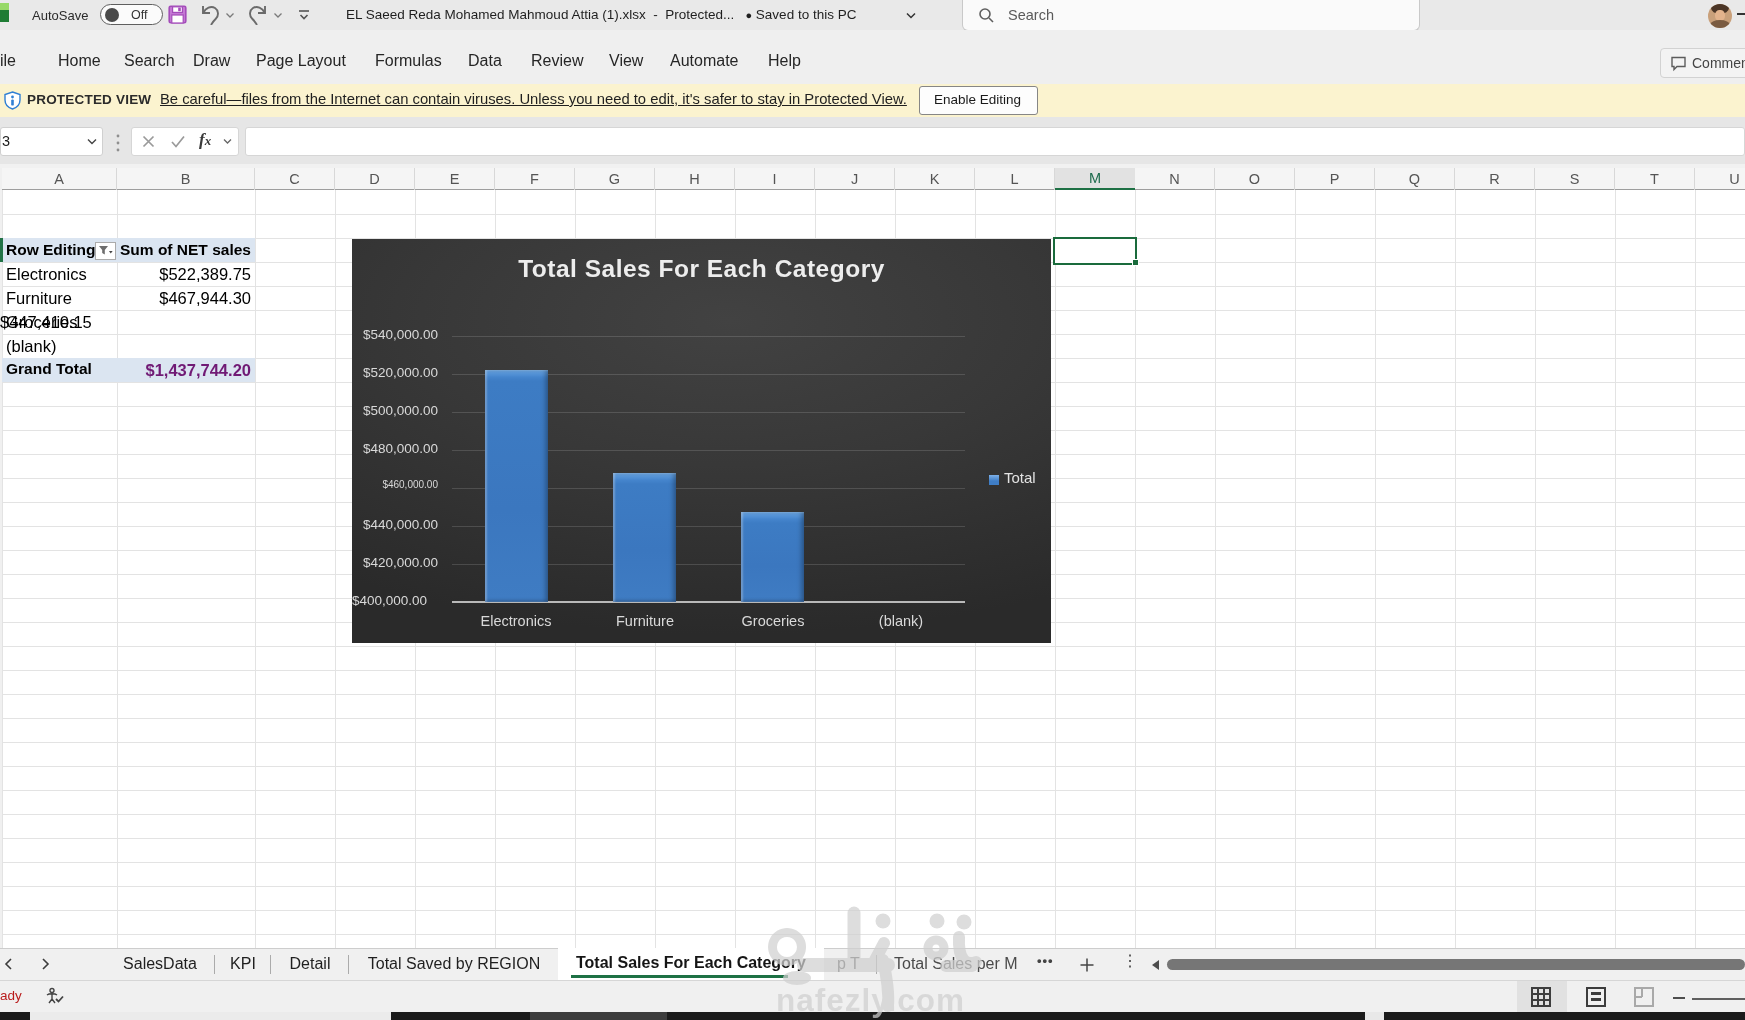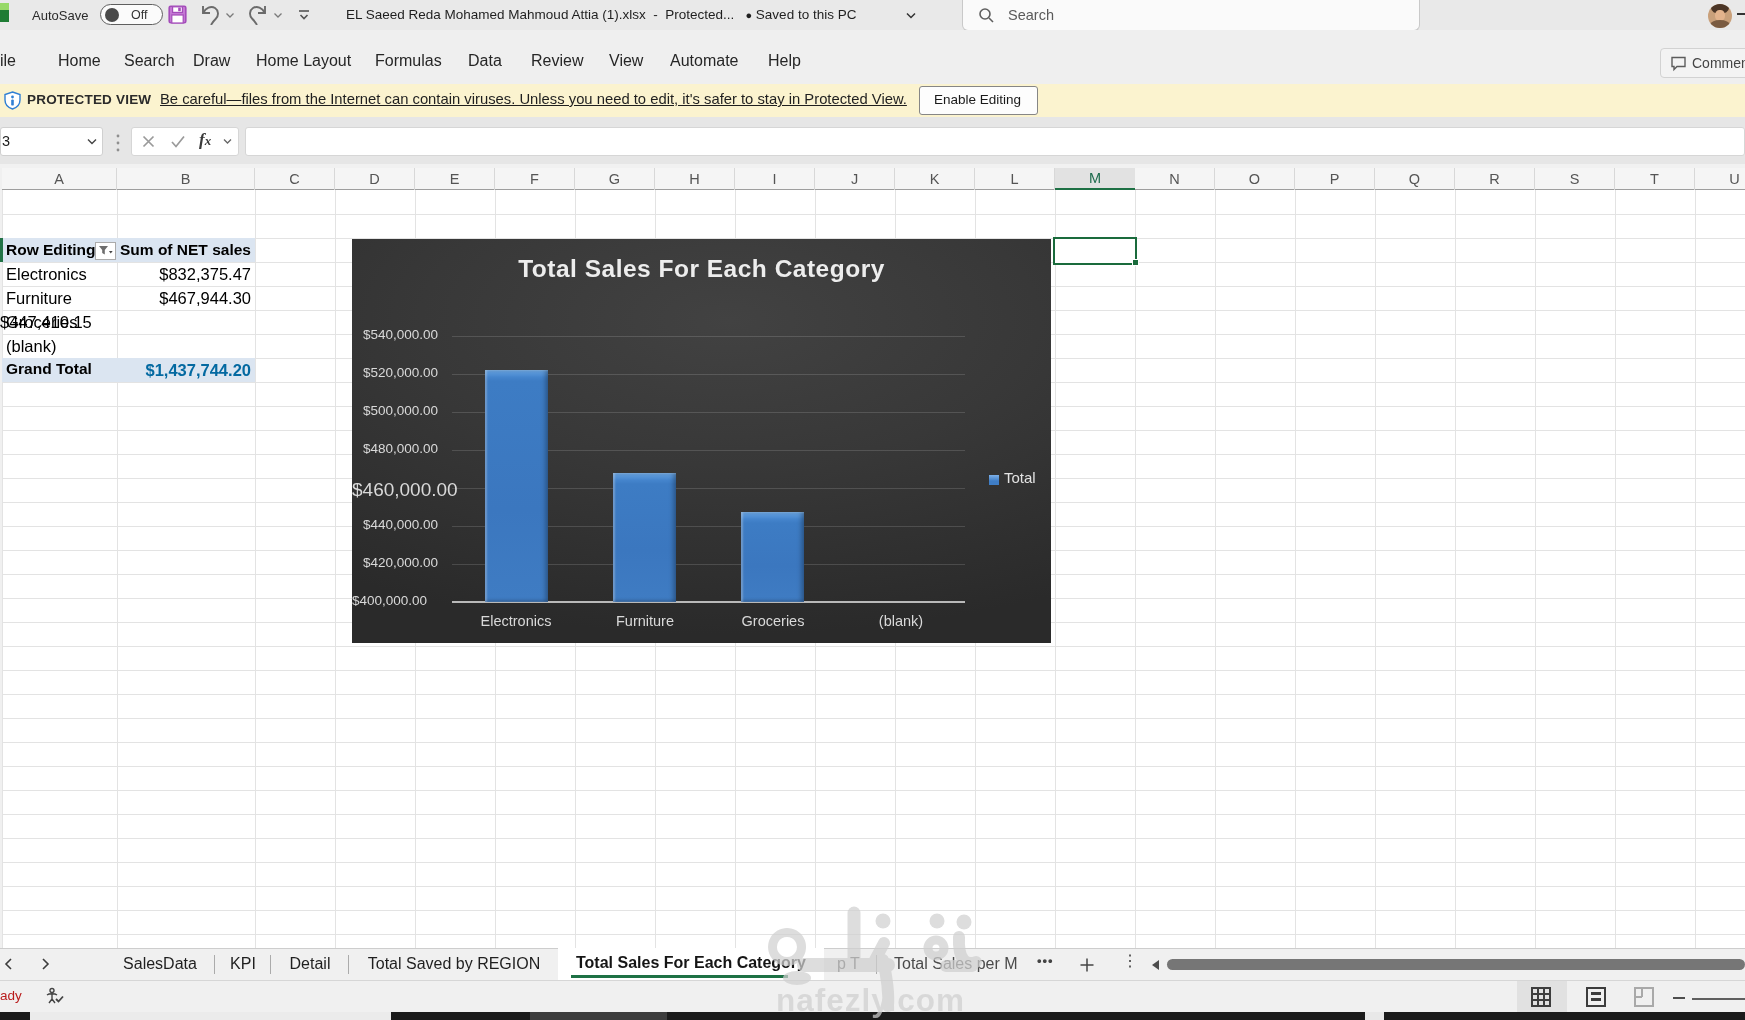--- a/index.html
+++ b/index.html
@@ -60,21 +60,21 @@
 <div class="a" style="left:3px;top:-2px;width:18px;height:12px;border-radius:50%;background:#4a3526"></div>
 <div class="a" style="left:7px;top:6px;width:10px;height:11px;border-radius:45%;background:#e3b38c"></div>
 <div class="a" style="left:2px;top:16px;width:20px;height:10px;border-radius:50% 50% 0 0;background:#7a5b41"></div>
   </div>
 <div class="a" style="left:1737px;top:13px;width:8px;height:2px;background:#333"></div>
 <div class="a" style="left:0;top:30px;width:1745px;height:54px;background:#efefef"></div>
 <div class="a" style="left:0px;top:52px;font-size:16px;color:#262626">ile</div>
 <div class="a" style="left:58px;top:52px;font-size:16px;color:#262626">Home</div>
 <div class="a" style="left:124px;top:52px;font-size:16px;color:#262626">Search</div>
 <div class="a" style="left:193px;top:52px;font-size:16px;color:#262626">Draw</div>
-<div class="a" style="left:256px;top:52px;font-size:16px;color:#262626">Home Layout</div>
+<div class="a" style="left:256px;top:52px;font-size:16px;color:#262626">Page Layout</div>
 <div class="a" style="left:375px;top:52px;font-size:16px;color:#262626">Formulas</div>
 <div class="a" style="left:468px;top:52px;font-size:16px;color:#262626">Data</div>
 <div class="a" style="left:531px;top:52px;font-size:16px;color:#262626">Review</div>
 <div class="a" style="left:609px;top:52px;font-size:16px;color:#262626">View</div>
 <div class="a" style="left:670px;top:52px;font-size:16px;color:#262626">Automate</div>
 <div class="a" style="left:768px;top:52px;font-size:16px;color:#262626">Help</div>
 
 <div class="a" style="left:1660px;top:48px;width:110px;height:30px;border:1px solid #d2d2d2;border-radius:4px;background:#f3f3f3"></div>
 <svg class="a" style="left:1670px;top:55px" width="17" height="17" viewBox="0 0 17 17">
  <path d="M2 2.5 L15 2.5 L15 11.5 L7 11.5 L4 14.5 L4 11.5 L2 11.5 Z" fill="none" stroke="#5c5c5c" stroke-width="1.4"></path>
@@ -167,41 +167,41 @@
 <div class="a" style="left:2px;top:238px;width:253px;height:24px;background:#dbe5f1"></div>
 <div class="a" style="left:0;top:238px;width:2.5px;height:24px;background:#217346"></div>
 <div class="a" style="left:6px;top:241px;font-size:15.5px;font-weight:bold;color:#000">Row Editing</div>
 <div class="a" style="left:95px;top:241.5px;width:21px;height:18px;background:#fff;border:1px solid #ababab"></div>
 <svg class="a" style="left:98px;top:245px" width="15" height="11" viewBox="0 0 15 11">
  <path d="M1 1 L10 1 L6.8 5 L6.8 9.5 L4.2 8 L4.2 5 Z" fill="#6d6d6d"></path>
  <path d="M11 6 L14.6 6 L12.8 8.4 Z" fill="#444"></path>
 </svg>
 <div class="a" style="left:120px;top:241px;font-size:15.5px;font-weight:bold;color:#000">Sum of NET sales</div>
 <div class="a" style="left:6px;top:265px;font-size:16.5px;color:#000">Electronics</div>
-<div class="a" style="left:0;top:265px;width:251px;text-align:right;font-size:16.5px;color:#000">$832,375.47</div>
+<div class="a" style="left:0;top:265px;width:251px;text-align:right;font-size:16.5px;color:#000">$522,389.75</div>
 <div class="a" style="left:6px;top:289px;font-size:16.5px;color:#000">Furniture</div>
 <div class="a" style="left:0;top:289px;width:251px;text-align:right;font-size:16.5px;color:#000">$467,944.30</div>
 <div class="a" style="left:6px;top:313px;font-size:16.5px;color:#000">Groceries</div>
 <div class="a" style="left:0;top:313px;width:251px;text-align:left;font-size:16.5px;color:#000">$447,410.15</div>
 <div class="a" style="left:6px;top:337px;font-size:16.5px;color:#000">(blank)</div>
 <div class="a" style="left:2px;top:358px;width:253px;height:24px;background:#dbe5f1"></div>
 <div class="a" style="left:6px;top:360px;font-size:15.5px;font-weight:bold;color:#000">Grand Total</div>
-<div class="a" style="left:0;top:361px;width:251px;text-align:right;font-size:16.5px;font-weight:bold;color:#0369a1">$1,437,744.20</div>
+<div class="a" style="left:0;top:361px;width:251px;text-align:right;font-size:16.5px;font-weight:bold;color:#701a75">$1,437,744.20</div>
 
 <div class="a" style="left:352px;top:239px;width:699px;height:404px;background:radial-gradient(96% 78% at 54% 20%,#424242 0%,#383838 46%,#2a2a2a 100%)">
  <div class="a" style="left:0;top:16px;width:699px;text-align:center;font-size:24.5px;font-weight:bold;color:#ededed;letter-spacing:.5px">Total Sales For Each Category</div>
  <div class="a" style="left:0;top:88px;width:86px;text-align:right;font-size:13.5px;color:#d9d9d9">$540,000.00</div>
  <div class="a" style="left:100px;top:97px;width:513px;height:1px;background:rgba(255,255,255,.14)"></div>
  <div class="a" style="left:0;top:126px;width:86px;text-align:right;font-size:13.5px;color:#d9d9d9">$520,000.00</div>
  <div class="a" style="left:100px;top:135px;width:513px;height:1px;background:rgba(255,255,255,.14)"></div>
  <div class="a" style="left:0;top:164px;width:86px;text-align:right;font-size:13.5px;color:#d9d9d9">$500,000.00</div>
  <div class="a" style="left:100px;top:173px;width:513px;height:1px;background:rgba(255,255,255,.14)"></div>
  <div class="a" style="left:0;top:202px;width:86px;text-align:right;font-size:13.5px;color:#d9d9d9">$480,000.00</div>
  <div class="a" style="left:100px;top:211px;width:513px;height:1px;background:rgba(255,255,255,.14)"></div>
- <div class="a" style="left:0;top:240px;width:86px;text-align:right;font-size:19px;color:#d9d9d9">$460,000.00</div>
+ <div class="a" style="left:0;top:240px;width:86px;text-align:right;font-size:10px;color:#d9d9d9">$460,000.00</div>
  <div class="a" style="left:100px;top:249px;width:513px;height:1px;background:rgba(255,255,255,.14)"></div>
  <div class="a" style="left:0;top:278px;width:86px;text-align:right;font-size:13.5px;color:#d9d9d9">$440,000.00</div>
  <div class="a" style="left:100px;top:287px;width:513px;height:1px;background:rgba(255,255,255,.14)"></div>
  <div class="a" style="left:0;top:316px;width:86px;text-align:right;font-size:13.5px;color:#d9d9d9">$420,000.00</div>
  <div class="a" style="left:100px;top:325px;width:513px;height:1px;background:rgba(255,255,255,.14)"></div>
  <div class="a" style="left:0;top:354px;width:86px;text-align:left;font-size:13.5px;color:#d9d9d9">$400,000.00</div>
  <div class="a" style="left:100px;top:362px;width:513px;height:2px;background:#b9b9b9"></div>
  <div class="a" style="left:132.9px;top:130.9px;width:63px;height:232.1px;background:linear-gradient(180deg,#7cb4ee 0,#5f9cdd 2px,#4585cd 7px,#3d7cc4 11px,#3b77bf 60%,#3f7cc3 100%);box-shadow:inset 2px 0 2px rgba(255,255,255,.28),inset -3px 0 4px rgba(0,0,0,.26),inset 0 -2px 3px rgba(0,0,0,.12)"></div>
  <div class="a" style="left:261.1px;top:234.1px;width:63px;height:128.9px;background:linear-gradient(180deg,#7cb4ee 0,#5f9cdd 2px,#4585cd 7px,#3d7cc4 11px,#3b77bf 60%,#3f7cc3 100%);box-shadow:inset 2px 0 2px rgba(255,255,255,.28),inset -3px 0 4px rgba(0,0,0,.26),inset 0 -2px 3px rgba(0,0,0,.12)"></div>
  <div class="a" style="left:389.3px;top:273.1px;width:63px;height:89.9px;background:linear-gradient(180deg,#7cb4ee 0,#5f9cdd 2px,#4585cd 7px,#3d7cc4 11px,#3b77bf 60%,#3f7cc3 100%);box-shadow:inset 2px 0 2px rgba(255,255,255,.28),inset -3px 0 4px rgba(0,0,0,.26),inset 0 -2px 3px rgba(0,0,0,.12)"></div>

